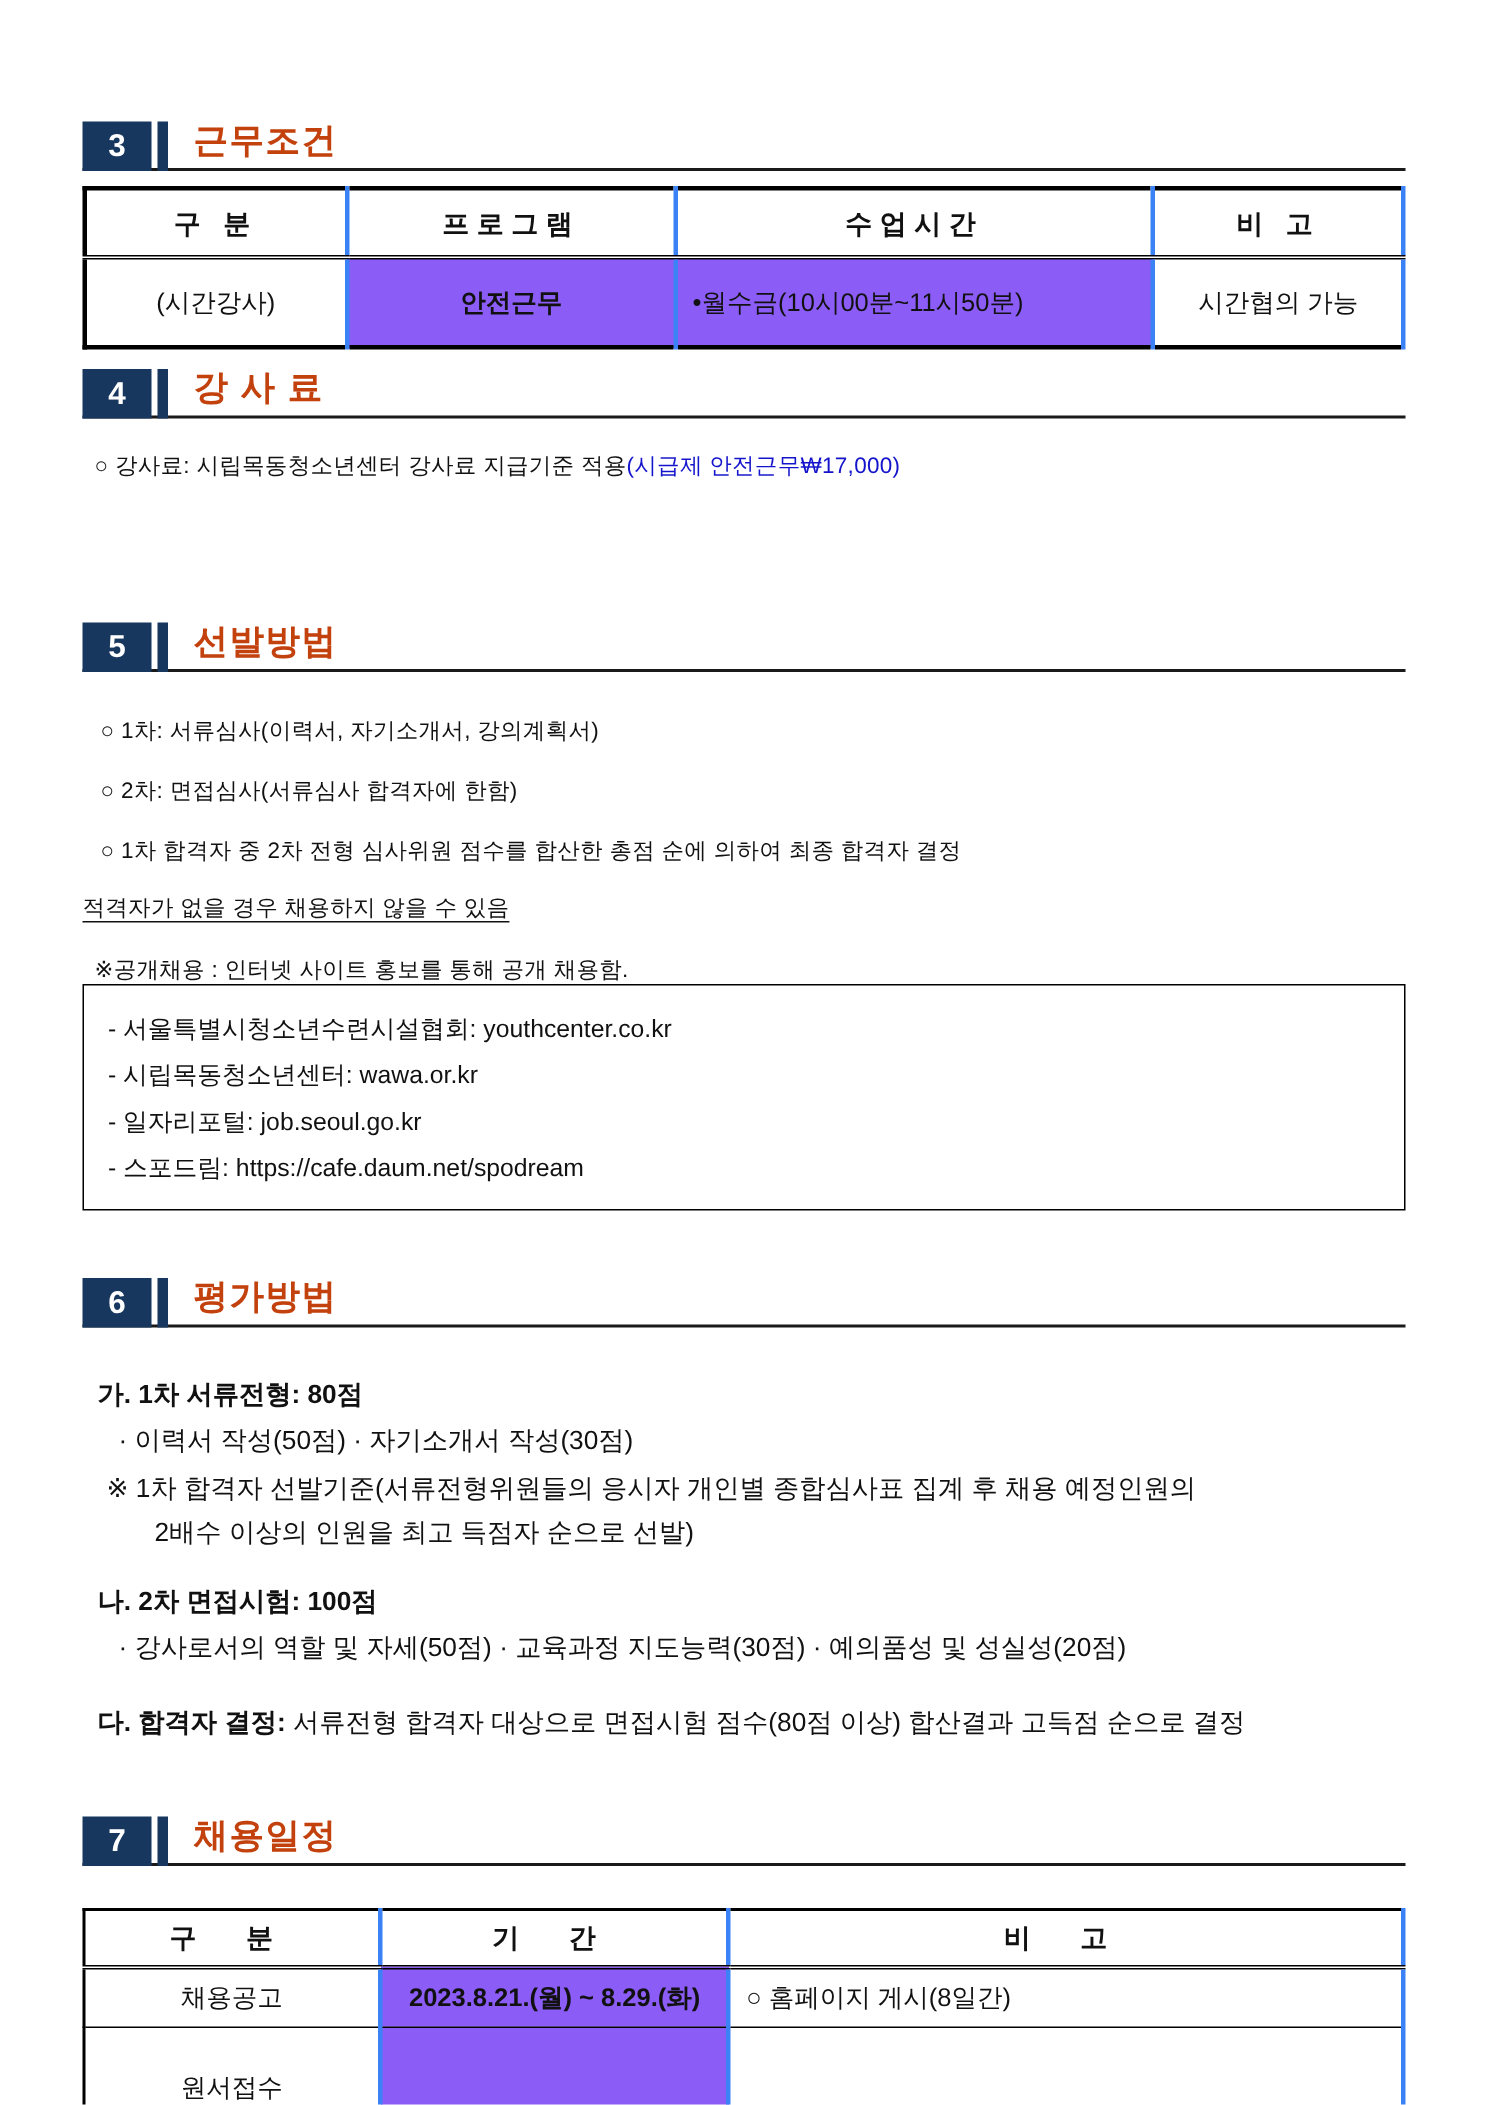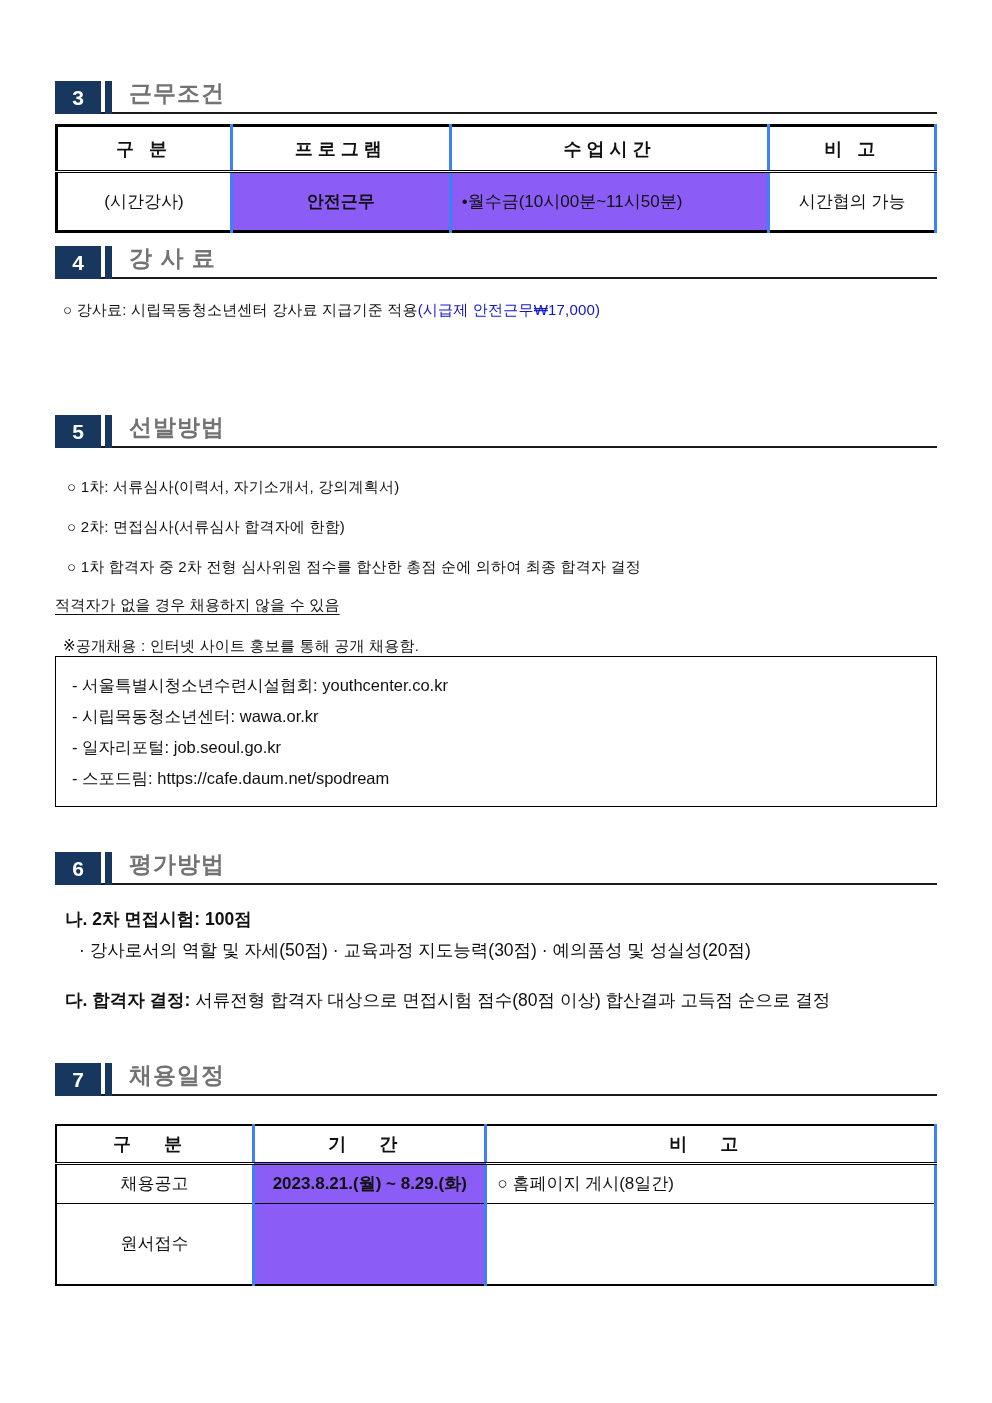--- a/index.html
+++ b/index.html
@@ -20,21 +20,21 @@
   .sec-badge {
     background:#17375E; color:#fff; font-weight:bold;
     width:46px; height:33px; font-size:21px;
     display:flex; align-items:center; justify-content:center;
     margin-bottom:-2px;
   }
   .sec-badge-bar {
     background:#17375E; width:7px; height:33px; margin-left:4px; margin-bottom:-2px;
   }
   .sec-title {
-    font-size:23px; font-weight:bold; color:#737373;
+    font-size:23px; font-weight:bold; color:#c2410c;
     margin-left:17px; letter-spacing:1px; padding-bottom:3px;
   }
 
   
   table { border-collapse:collapse; width:100%; table-layout:fixed; }
   .tbl { border:3px solid #000; font-size:17px; }
   .tbl th {
     font-size:18px; font-weight:bold; letter-spacing:5px;
     border-bottom:3px double #000; text-align:center; vertical-align:middle;
   }
@@ -155,20 +155,26 @@
     <div>- 일자리포털: job.seoul.go.kr</div>
     <div>- 스포드림: https://cafe.daum.net/spodream</div>
   </div>
 
   <div class="sec-header gap-s6">
     <div class="sec-badge">6</div>
     <div class="sec-badge-bar"></div>
     <div class="sec-title">평가방법</div>
   </div>
 
+  <div class="s6-block">
+    <div class="bold">가. 1차 서류전형: 80점</div>
+    <div class="s6-sub">· 이력서 작성(50점) · 자기소개서 작성(30점)</div>
+    <div class="s6-note">※ 1차 합격자 선발기준(서류전형위원들의 응시자 개인별 종합심사표 집계 후 채용 예정인원의</div>
+    <div class="s6-note2">2배수 이상의 인원을 최고 득점자 순으로 선발)</div>
+  </div>
 
   <div class="s6-block s6-na">
     <div class="bold">나. 2차 면접시험: 100점</div>
     <div class="s6-sub">· 강사로서의 역할 및 자세(50점) · 교육과정 지도능력(30점) · 예의품성 및 성실성(20점)</div>
   </div>
 
   <div class="s6-block s6-da">
     <span class="bold">다. 합격자 결정:</span><span> 서류전형 합격자 대상으로 면접시험 점수(80점 이상) 합산결과 고득점 순으로 결정</span>
   </div>
 

